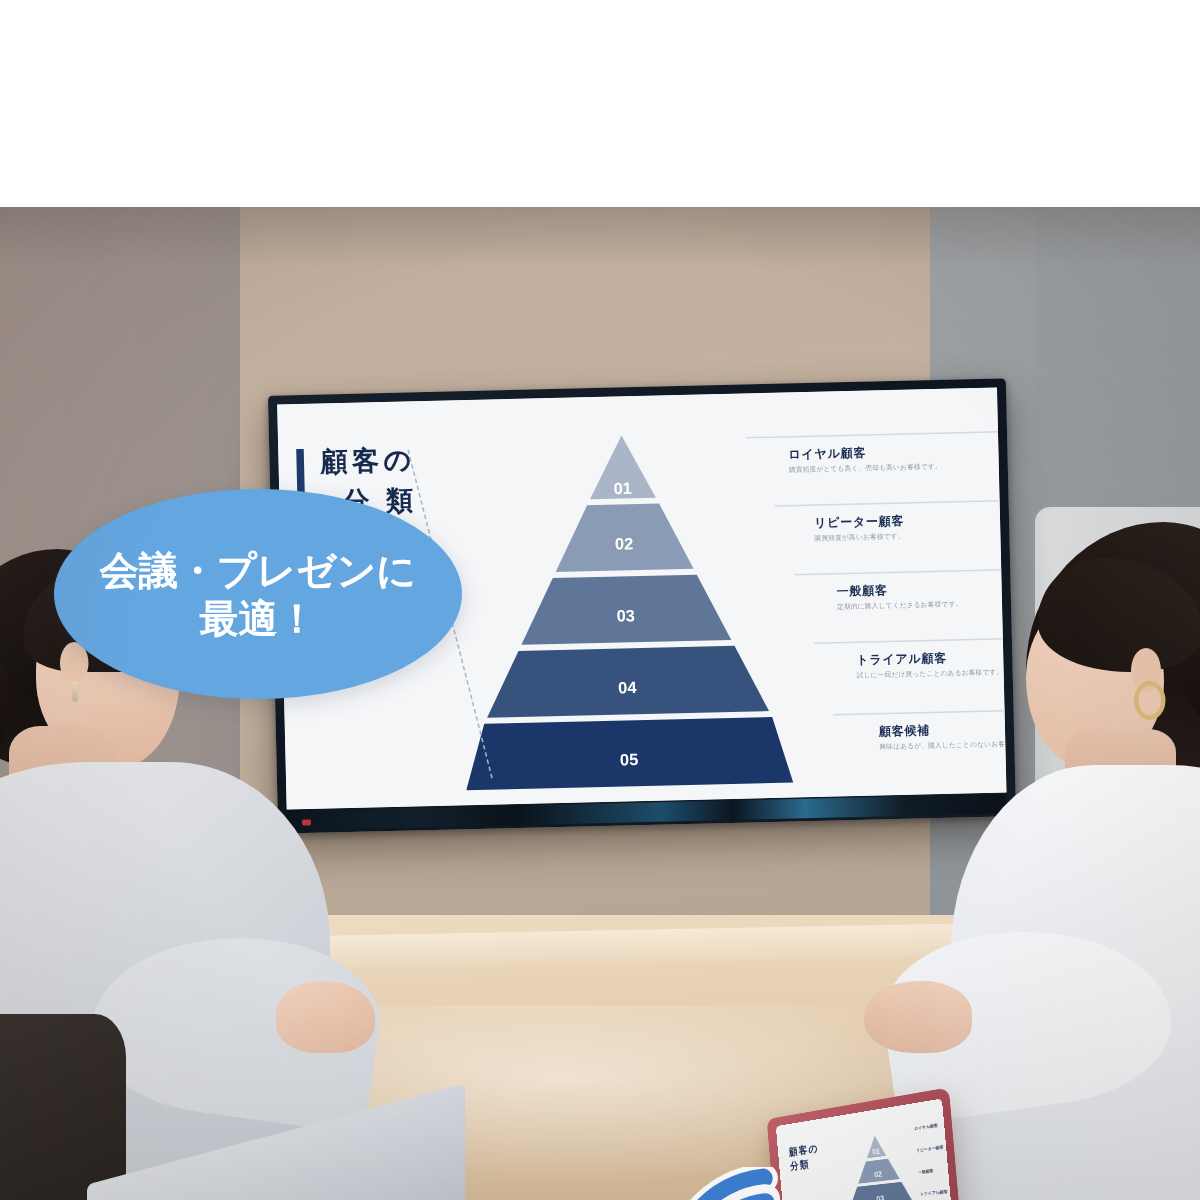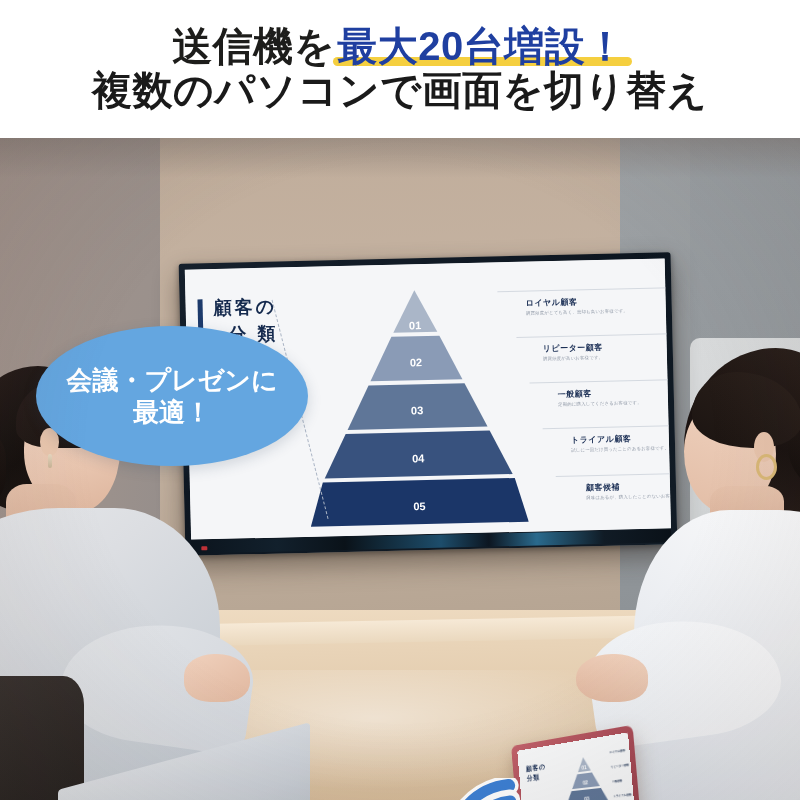--- a/index.html
+++ b/index.html
@@ -297,26 +297,20 @@
     position:absolute;inset:0;pointer-events:none;
     background:radial-gradient(ellipse at 50% 46%,rgba(0,0,0,0) 55%,rgba(60,50,45,.14) 100%);
     z-index:35;
   }
 </style>
 </head>
 <body>
 
 <div id="page">
 
-  <div class="header">
-    <div class="hline hline1">
-      <span class="hl-plain">送信機を</span><span class="hl-accent"><span class="hl-underline"></span><span>最大20台増設！</span></span>
-    </div>
-    <div class="hline hline2">複数のパソコンで画面を切り替え</div>
-  </div>
 
   <div class="photo">
 
     <div class="wall-left"></div>
     <div class="wall-mid"></div>
     <div class="wall-right"></div>
     <div class="wall-col"></div>
     <div class="wall-panel-r"></div>
     <div class="wall-white-r"></div>
     <div class="wall-shadow-top"></div>

